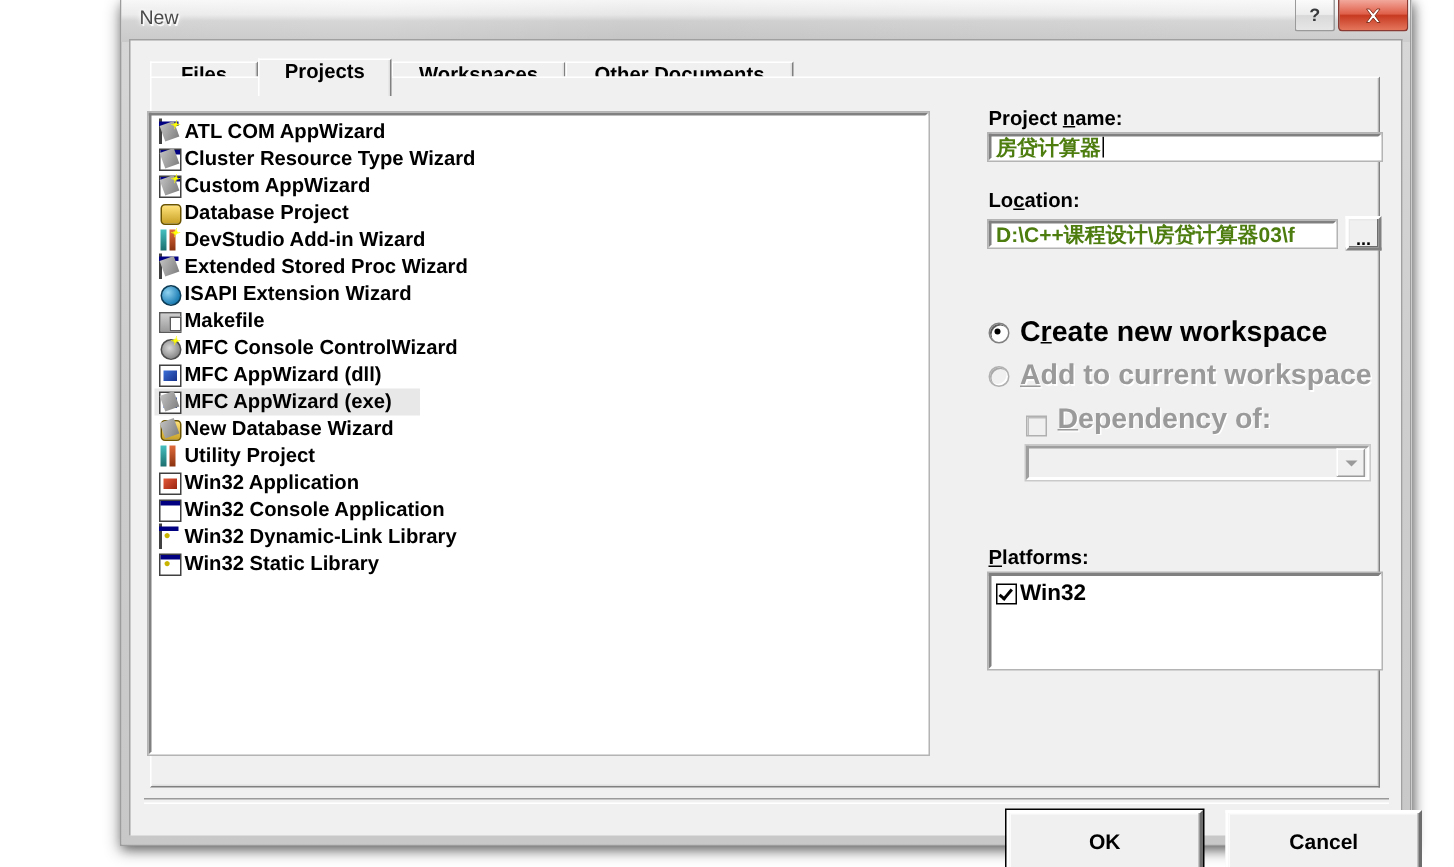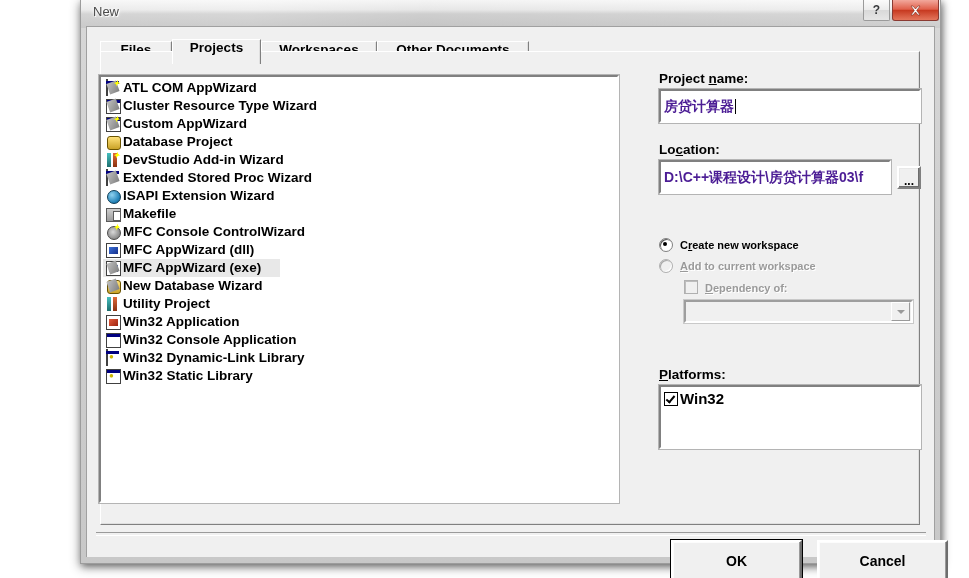--- a/index.html
+++ b/index.html
@@ -287,28 +287,28 @@
     font-size: 13.5px;
     font-weight: bold;
     color: #000000;
     margin-bottom: 3px;
     white-space: nowrap;
   }
   .flabel u { text-decoration: underline; }
 
   .tfield {
     box-sizing: border-box;
-    height: 34px;
+    height: 18px;
     background: #ffffff;
     border: 2px solid;
     border-color: #808080 #ffffff #ffffff #808080;
     outline: 1px solid #b4b4b4;
     font-size: 14px;
     font-weight: bold;
-    color: #4c1d95;
+    color: #4d7c0f;
     padding: 1px 0 0 3px;
     overflow: hidden;
     white-space: nowrap;
     line-height: 19px;
     display: flex;
     align-items: center;
   }
   .caret {
     display: inline-block;
     width: 1px;
@@ -355,21 +355,21 @@
     content: "";
     position: absolute; left: 3px; top: 3px;
     width: 4px; height: 4px; border-radius: 50%;
     background: #000000;
   }
   .radio.dis {
     box-shadow: inset 1px 1px 0 #a8a8a8, inset -1px -1px 0 #ffffff;
     border-color: #b0b0b0;
     background: #f0f0f0;
   }
-  .rl { font-size: 11px; font-weight: bold; color: #000; white-space: nowrap; }
+  .rl { font-size: 19px; font-weight: bold; color: #000; white-space: nowrap; }
   .rl.dis { color: #9a9a9a; text-shadow: 1px 1px 0 #ffffff; font-weight: bold; }
 
   .check-row { display:flex; align-items:flex-end; margin: 2px 0 6px 25px; cursor: default; }
   .chk {
     width: 12px; height: 12px;
     background: #f0f0f0;
     border: 1px solid #b0b0b0;
     box-shadow: inset 1px 1px 0 #bdbdbd;
     margin-right: 7px;
     flex: 0 0 12px;

